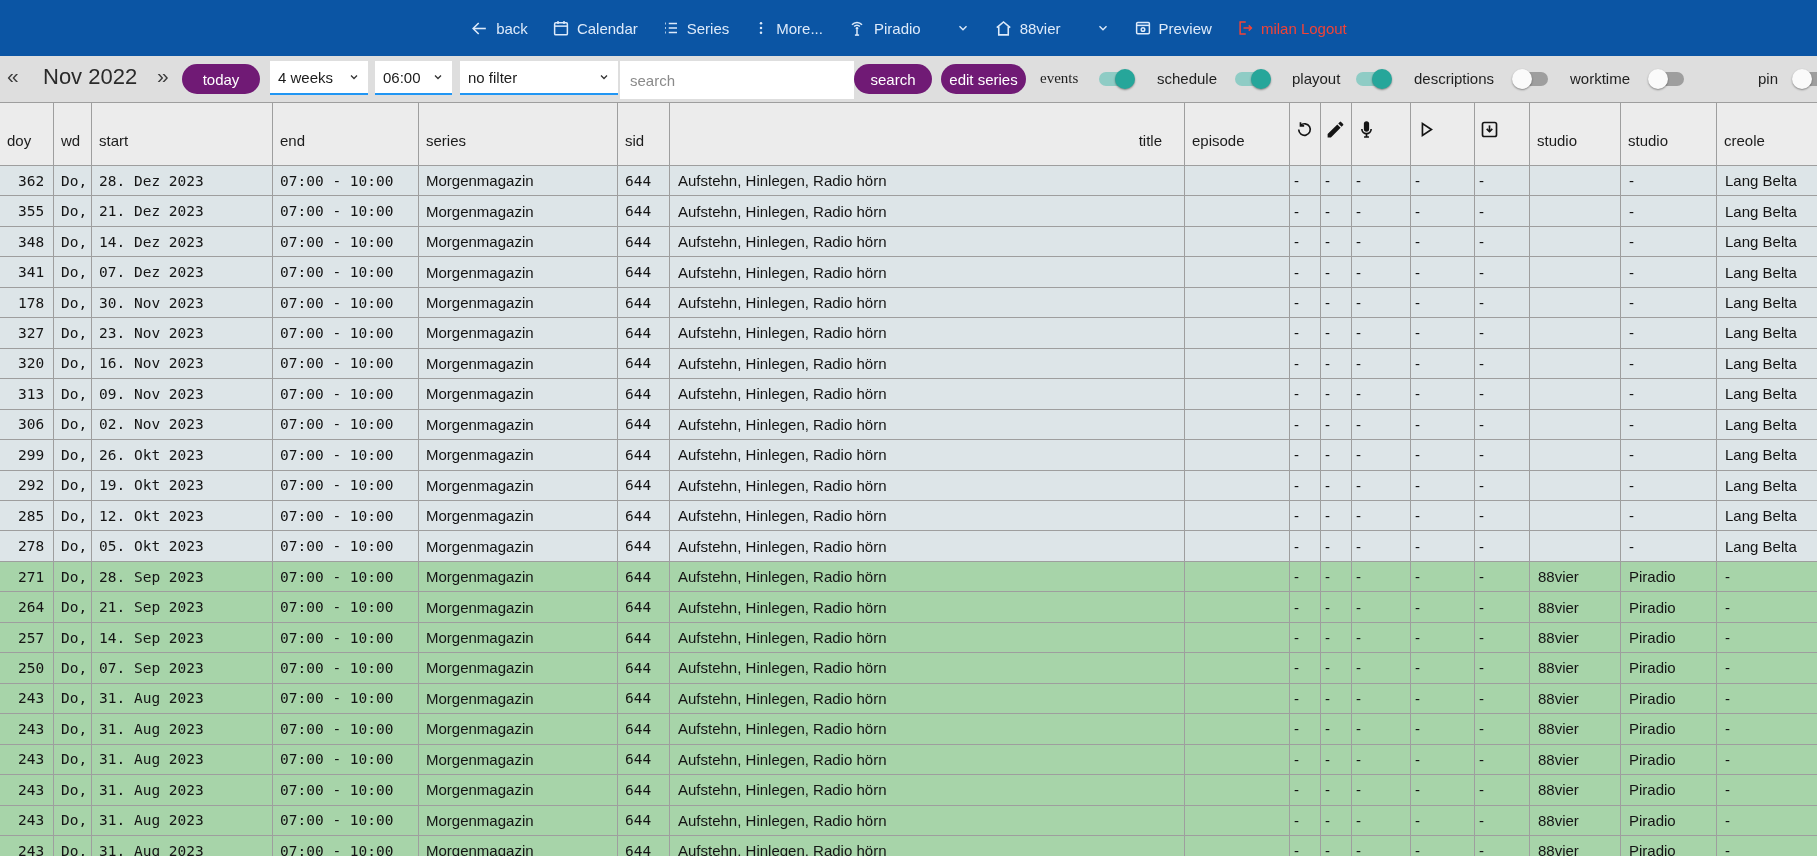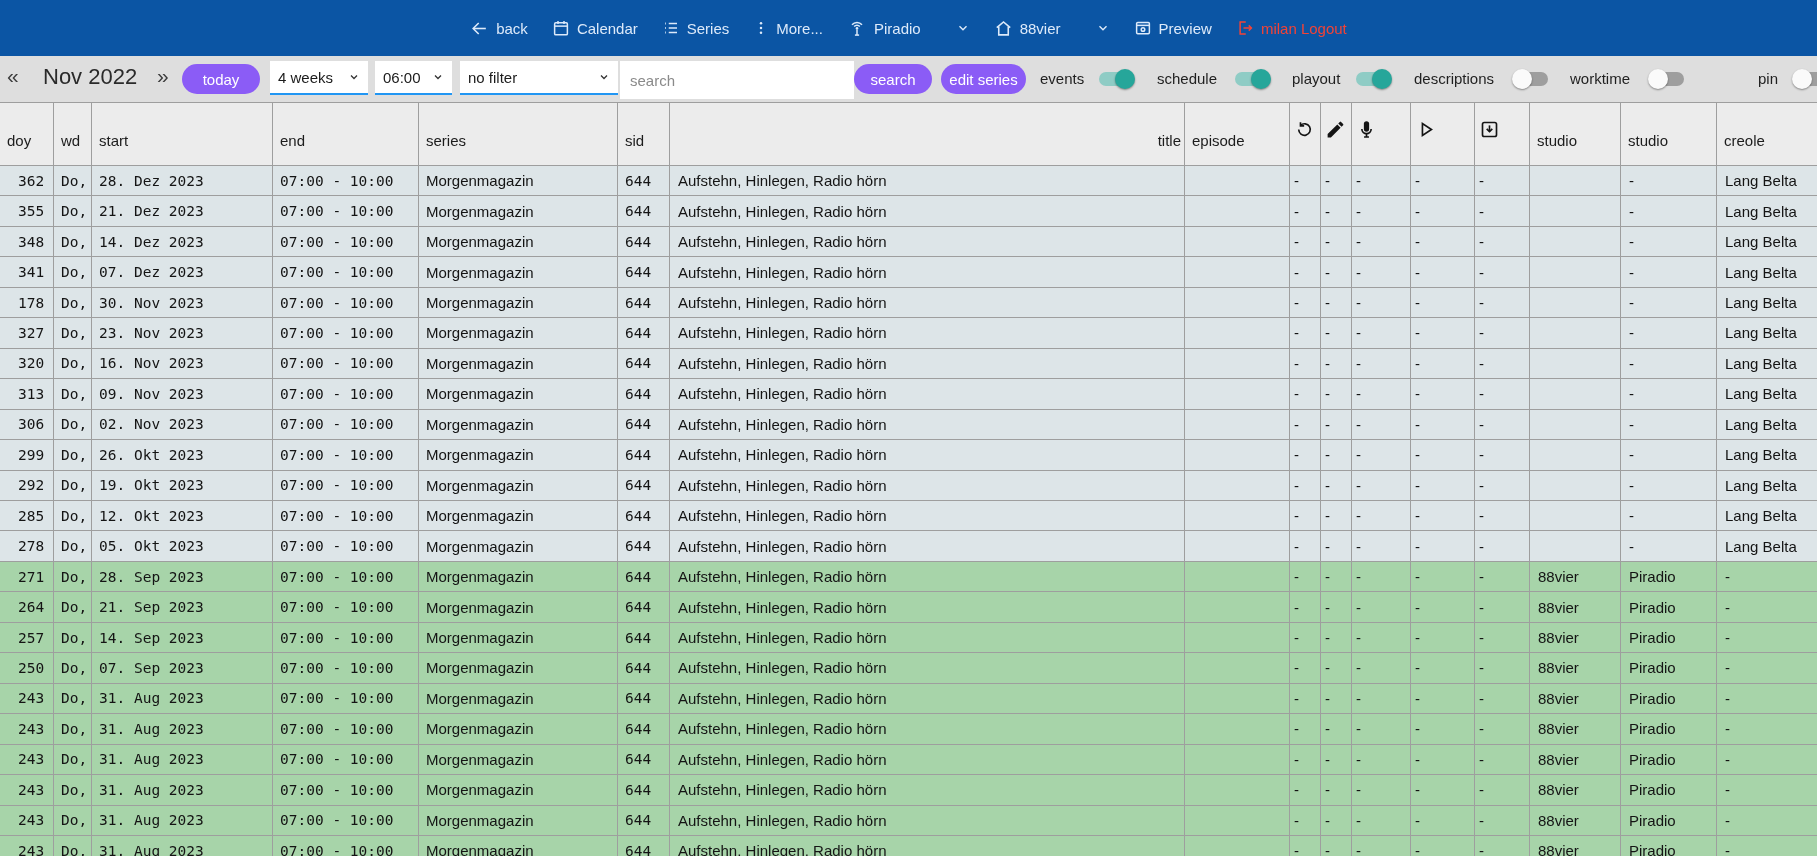--- a/index.html
+++ b/index.html
@@ -13,21 +13,21 @@
   .nav-item svg { display:block; }
   .nav-chevron { margin-left:28px; }
   .nav-logout { color:#f44336; }
 
   
   .toolbar { position:relative; height:46px; background:#dedede; }
   .tb-abs { position:absolute; }
   .pager-arrow { font-size:21px; color:#3c3c3c; top:8px; cursor:pointer; }
   .period-title { font-size:22px; color:#2a2a2a; top:8px; }
   .btn { position:absolute; top:8px; height:30px; border:none; border-radius:15px;
-    background:#8b5cf6; color:#fff; font-size:15px; font-family:inherit; cursor:pointer; }
+    background:#701a75; color:#fff; font-size:15px; font-family:inherit; cursor:pointer; }
   .sel { position:absolute; top:5px; height:34px; background:#fff;
     border-bottom:2px solid #2196f3; display:flex; align-items:center;
     justify-content:space-between; padding:0 8px; font-size:15px; color:#1b1b1b; cursor:pointer; }
   .search-input { position:absolute; top:5px; height:38px; background:#fff; border:none;
     outline:none; padding:0 10px; font-size:15px; font-family:inherit; color:#1b1b1b; }
   .search-input::placeholder { color:#8a8a8a; }
   .tgl-label { position:absolute; top:14px; font-size:15px; color:#1f1f1f; }
   .switch { position:absolute; top:13px; width:37px; height:20px; cursor:pointer; }
   .switch .track { position:absolute; top:3px; left:1px; width:35px; height:14px; border-radius:7px; }
   .switch .knob { position:absolute; top:0; width:20px; height:20px; border-radius:50%;
@@ -38,21 +38,21 @@
   .switch.off .knob { left:0; background:#fafafa; }
 
   
   .grid-row { display:grid;
     grid-template-columns:54px 38px 181px 146px 199px 52px 515px 105px 31px 31px 59px 64px 55px 91px 96px 100px; }
   .thead { height:64px; background:#ececec; border-top:1px solid #9e9e9e;
     border-bottom:1px solid #9e9e9e; }
   .thead .cell { display:flex; align-items:flex-end; padding:0 0 16px 7px;
     font-size:15px; color:#1c1c1c; border-right:1px solid #9e9e9e; }
   .thead .cell.icon-h { align-items:center; padding:0 0 6px 4px; color:#141414; }
-  .thead .cell.alignr { justify-content:flex-end; padding-right:3px; }
+  .thead .cell.alignr { justify-content:flex-end; padding-right:22px; }
   .thead .cell:last-child, .trow .cell:last-child { border-right:none;text-align:center; }
   .trow { height:30.46px; border-bottom:1px solid #9e9e9e; }
   .trow .cell { display:flex; align-items:center; padding-left:7px; font-size:15px;
     color:#141414; border-right:1px solid #9e9e9e; overflow:hidden; white-space:nowrap; }
   .trow .cell.mono { font-family:"DejaVu Sans Mono", monospace; font-size:14.5px; }
   .trow .cell.flag { padding-left:4px; }
   .trow.past { background:#dde5e8; }
   .trow.recorded { background:#a7d4a9; }
   .cell.c-doy { padding-left:18px; }
   .cell.c-title, .cell.c-project, .cell.c-studio, .cell.c-creole { padding-left:8px; }
@@ -177,21 +177,21 @@
           <path d="M6 9l6 6 6-6"></path>
         </svg></span>
   </div>
 
   <input class="search-input" style="left: 620px; width: 234px;" placeholder="search">
 
   <button class="btn" style="left:854px;width:78px">search</button>
   <button class="btn" style="left:941px;width:85px">edit series</button>
 
   <div id="toggles">
-      <span class="tgl-label" style="left: 1040px;">events</span>
+      <span class="tgl-label" style="left: 1040px; font-family: Liberation Serif, serif;">events</span>
       <span class="switch on" style="left: 1098px;">
         <span class="track"></span>
         <span class="knob"></span>
       </span>
       <span class="tgl-label" style="left: 1157px;">schedule</span>
       <span class="switch on" style="left: 1234px;">
         <span class="track"></span>
         <span class="knob"></span>
       </span>
       <span class="tgl-label" style="left: 1292px;">playout</span>

